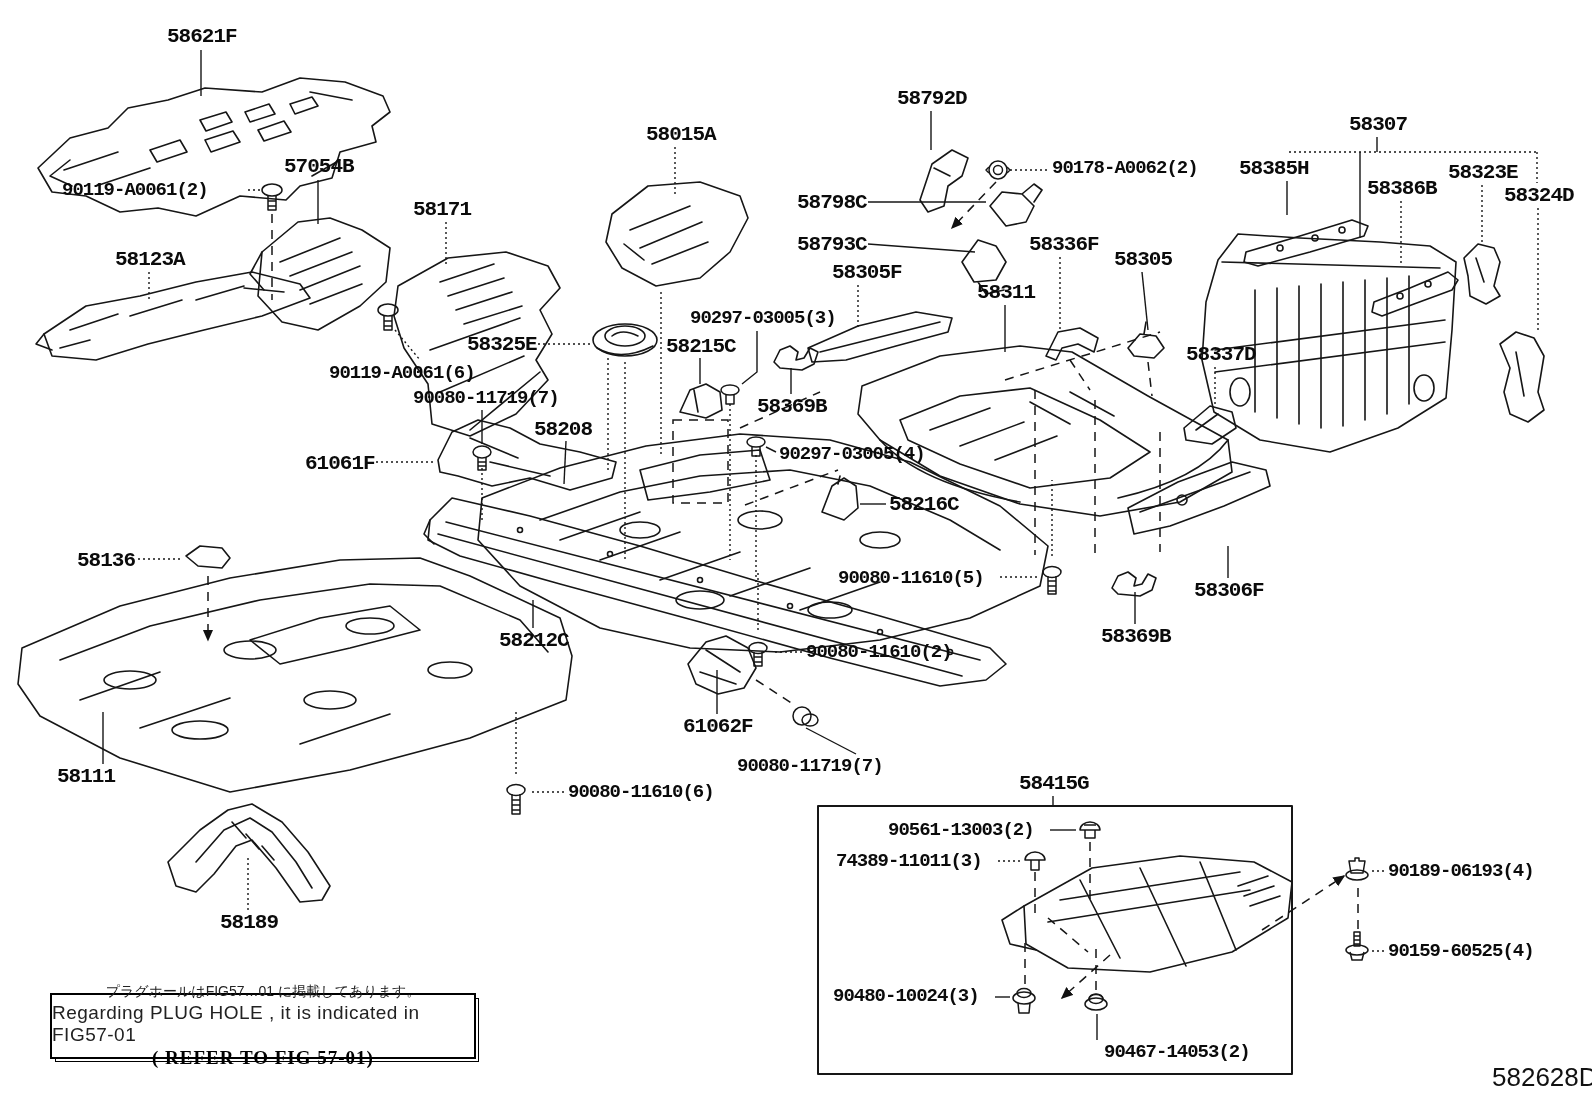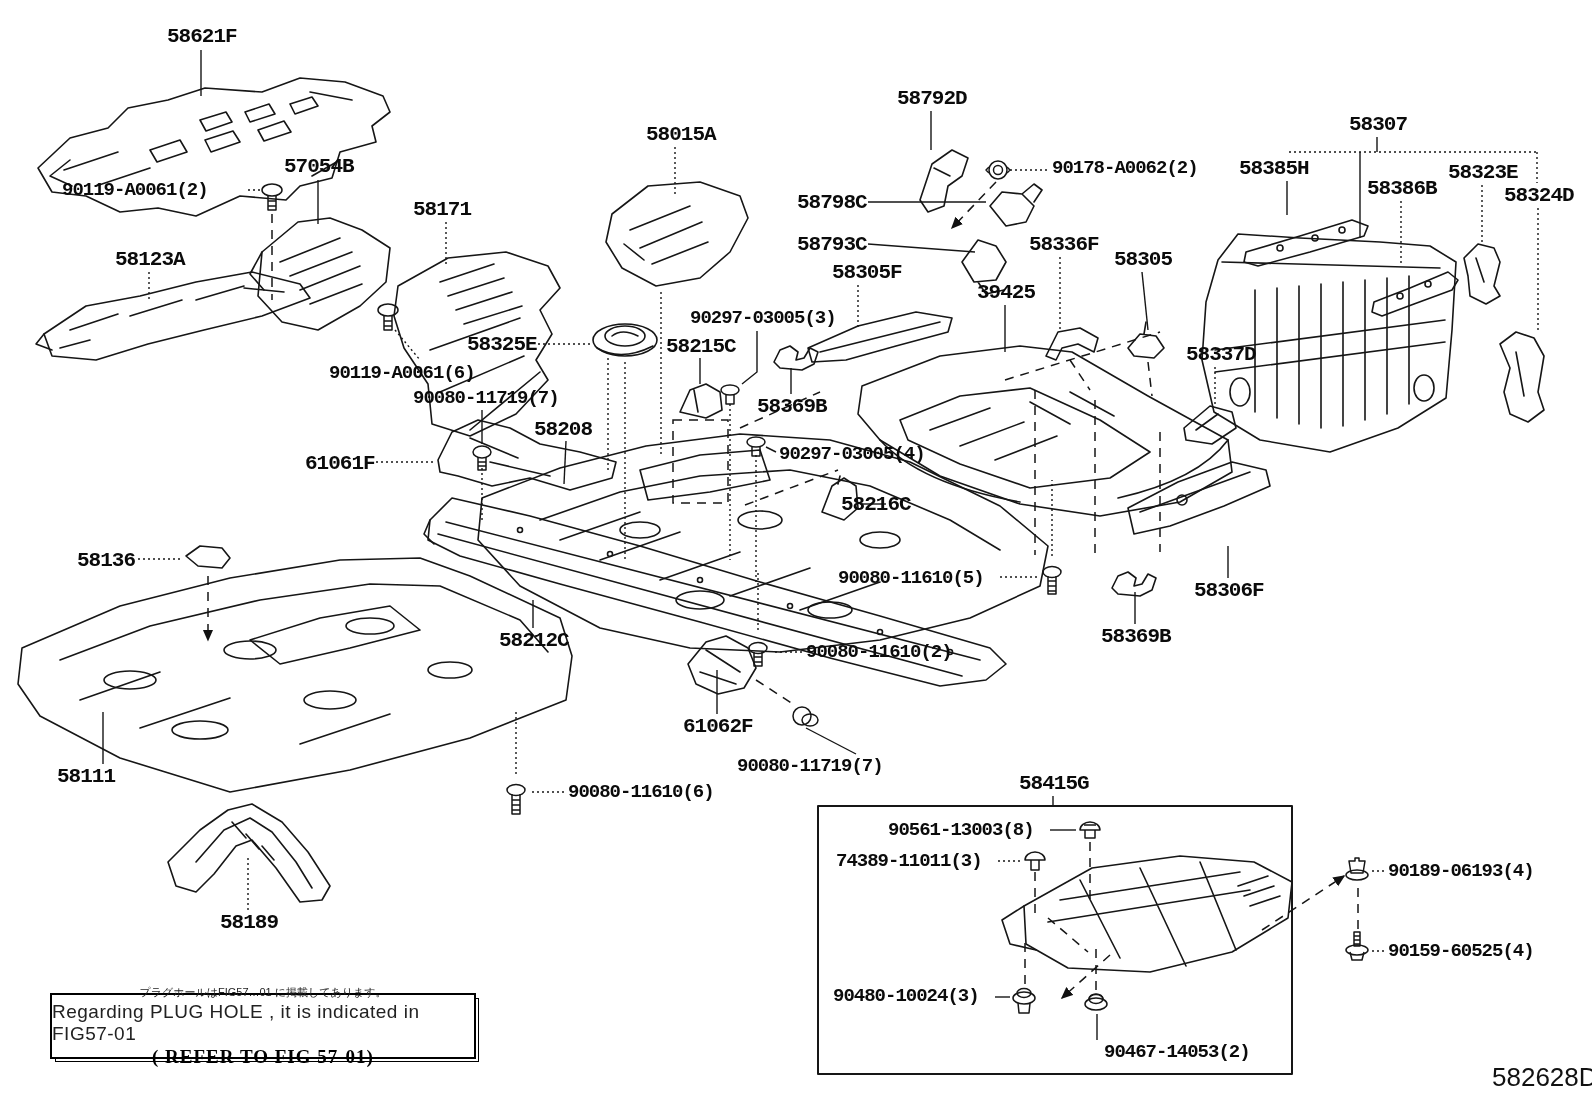--- a/index.html
+++ b/index.html
@@ -6,21 +6,21 @@
   #stage{position:relative;width:1592px;height:1099px;background:#fff;overflow:hidden;
          font-family:"Liberation Mono",monospace;}
   #artwork{position:absolute;left:0;top:0;}
   .lbl{position:absolute;font-family:"Liberation Mono",monospace;font-weight:bold;
        font-size:19px;line-height:21px;color:#0b0b0b;letter-spacing:-1px;white-space:pre;}
   .lbl.big{font-size:21px;}
   #note-box{position:absolute;left:50px;top:993px;width:422px;height:62px;
             border:2px solid #000;box-shadow:4px 4px 0 -2px #fff,4px 4px 0 -1px #000;
             display:flex;flex-direction:column;justify-content:center;align-items:center;
             gap:1px;background:#fff;}
-  #note-box .jp{font-family:"Liberation Sans",sans-serif;font-size:11px;color:#222;text-align:center;}
+  #note-box .jp{font-family:"Liberation Sans",sans-serif;font-size:14px;color:#222;text-align:center;}
   #note-box .en{font-family:"Liberation Sans",sans-serif;font-size:19px;color:#222;letter-spacing:.5px;}
   #note-box .refer{font-family:"Liberation Serif",serif;font-weight:bold;font-size:19px;color:#000;letter-spacing:1px;}
   #figure-code{position:absolute;left:1492px;top:1062px;font-family:"Liberation Sans",sans-serif;
                font-size:26px;color:#111;letter-spacing:0;}
 </style>
 </head>
 <body>
 
 <div id="stage">
 
@@ -362,49 +362,49 @@
   <div class="lbl big" style="left:413px;top:199px">58171</div>
   <div class="lbl" style="left:329px;top:363px">90119-A0061(6)</div>
   <div class="lbl big" style="left:646px;top:124px">58015A</div>
   <div class="lbl big" style="left:897px;top:88px">58792D</div>
   <div class="lbl" style="left:1052px;top:158px">90178-A0062(2)</div>
   <div class="lbl big" style="left:797px;top:192px">58798C</div>
   <div class="lbl big" style="left:797px;top:234px">58793C</div>
   <div class="lbl big" style="left:832px;top:262px">58305F</div>
   <div class="lbl big" style="left:1029px;top:234px">58336F</div>
   <div class="lbl big" style="left:1114px;top:249px">58305</div>
-  <div class="lbl big" style="left:977px;top:282px">39425</div>
+  <div class="lbl big" style="left:977px;top:282px">58311</div>
   <div class="lbl big" style="left:1349px;top:114px">58307</div>
   <div class="lbl big" style="left:1239px;top:158px">58385H</div>
   <div class="lbl big" style="left:1367px;top:178px">58386B</div>
   <div class="lbl big" style="left:1448px;top:162px">58323E</div>
   <div class="lbl big" style="left:1504px;top:185px">58324D</div>
   <div class="lbl big" style="left:1186px;top:344px">58337D</div>
   <div class="lbl" style="left:690px;top:308px">90297-03005(3)</div>
   <div class="lbl big" style="left:666px;top:336px">58215C</div>
   <div class="lbl big" style="left:467px;top:334px">58325E</div>
   <div class="lbl" style="left:413px;top:388px">90080-11719(7)</div>
   <div class="lbl big" style="left:534px;top:419px">58208</div>
   <div class="lbl big" style="left:305px;top:453px">61061F</div>
   <div class="lbl big" style="left:757px;top:396px">58369B</div>
   <div class="lbl" style="left:779px;top:444px">90297-03005(4)</div>
-  <div class="lbl big" style="left:841px;top:494px">58216C</div>
+  <div class="lbl big" style="left:889px;top:494px">58216C</div>
   <div class="lbl" style="left:838px;top:568px">90080-11610(5)</div>
   <div class="lbl big" style="left:1194px;top:580px">58306F</div>
   <div class="lbl big" style="left:1101px;top:626px">58369B</div>
   <div class="lbl" style="left:806px;top:642px">90080-11610(2)</div>
   <div class="lbl big" style="left:77px;top:550px">58136</div>
   <div class="lbl big" style="left:499px;top:630px">58212C</div>
   <div class="lbl big" style="left:683px;top:716px">61062F</div>
   <div class="lbl" style="left:737px;top:756px">90080-11719(7)</div>
   <div class="lbl big" style="left:57px;top:766px">58111</div>
   <div class="lbl" style="left:568px;top:782px">90080-11610(6)</div>
   <div class="lbl big" style="left:220px;top:912px">58189</div>
   <div class="lbl big" style="left:1019px;top:773px">58415G</div>
-  <div class="lbl" style="left:888px;top:820px">90561-13003(8)</div>
+  <div class="lbl" style="left:888px;top:820px">90561-13003(2)</div>
   <div class="lbl" style="left:836px;top:851px">74389-11011(3)</div>
   <div class="lbl" style="left:1388px;top:861px">90189-06193(4)</div>
   <div class="lbl" style="left:1388px;top:941px">90159-60525(4)</div>
   <div class="lbl" style="left:833px;top:986px">90480-10024(3)</div>
   <div class="lbl" style="left:1104px;top:1042px">90467-14053(2)</div>
 
   <div id="note-box">
     <div class="jp">プラグホールはFIG57…01 に掲載してあります。</div>
     <div class="en">Regarding PLUG HOLE , it is indicated in FIG57-01</div>
     <div class="refer">( REFER TO FIG 57-01)</div>

